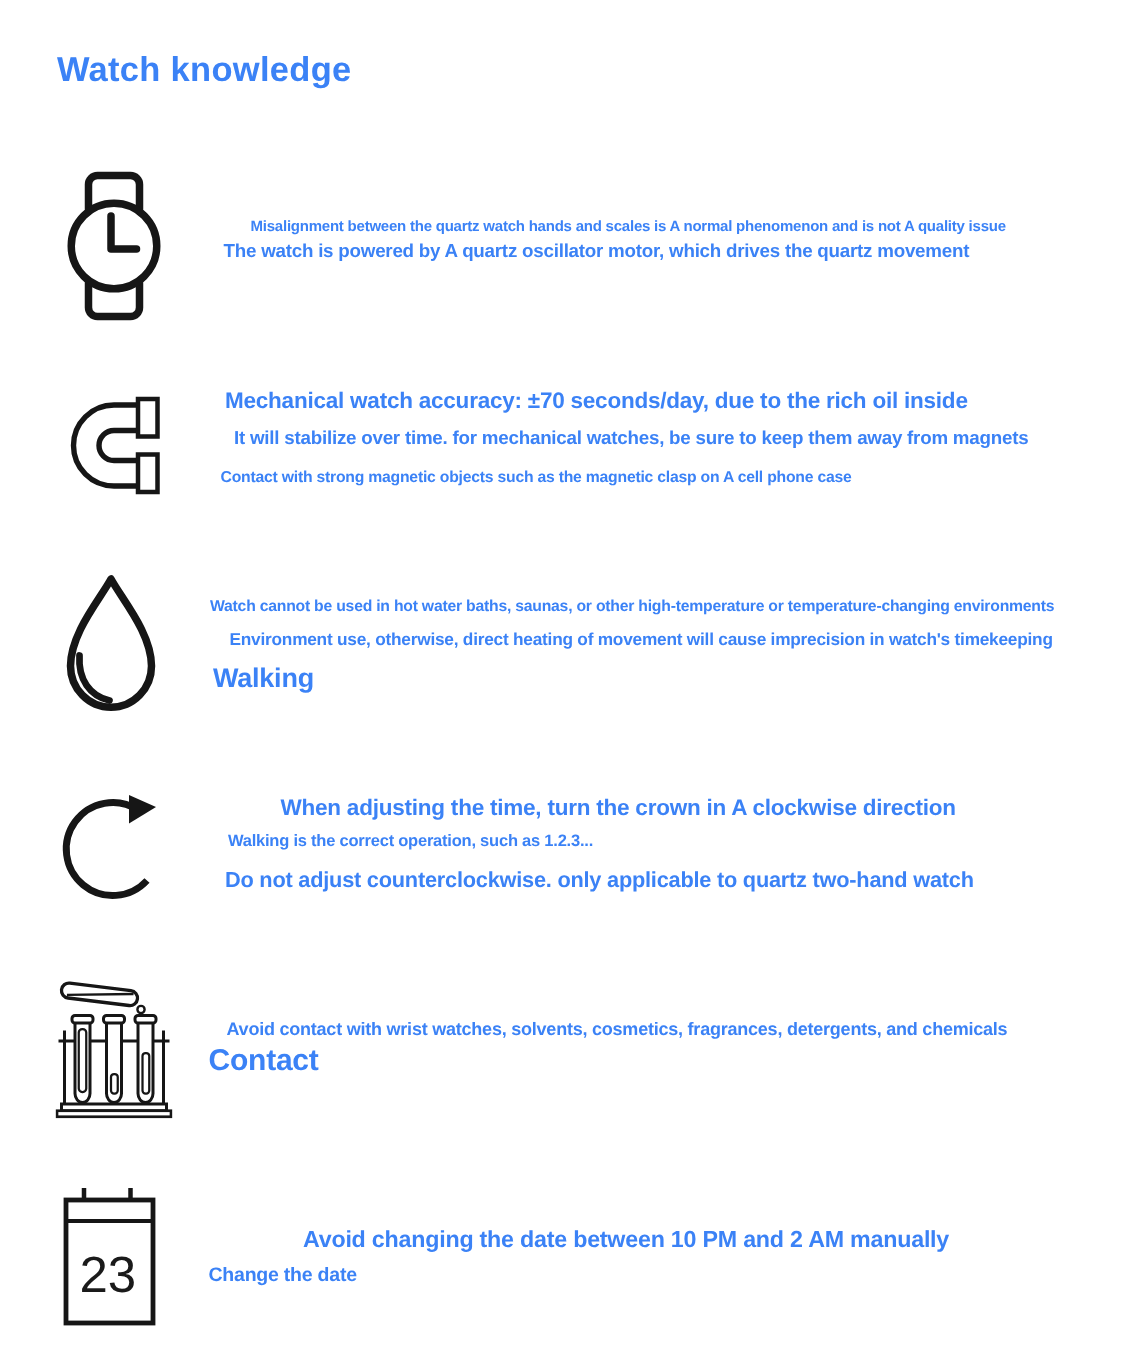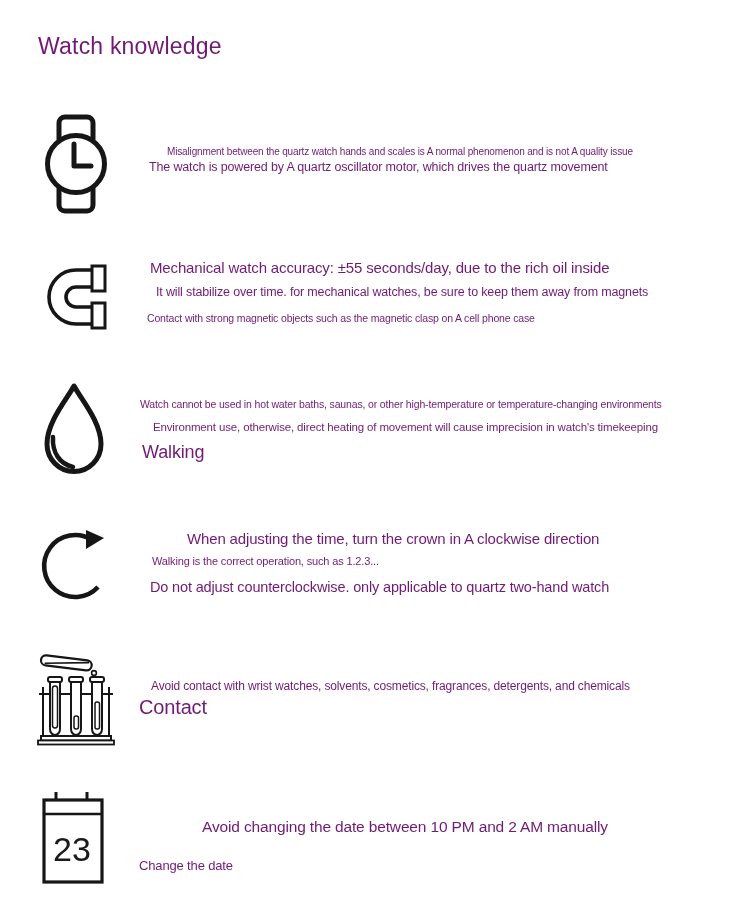--- a/index.html
+++ b/index.html
@@ -5,42 +5,42 @@
   html,body{margin:0;padding:0;background:#ffffff;}
   .page{
     position:relative;
     width:750px;height:909px;
     background:#ffffff;
     font-family:"Liberation Sans", sans-serif;
     overflow:hidden;
   }
   .ln{
     position:absolute;
-    font-weight:400;
-    color:#701a75;
+    font-weight:700;
+    color:#3b82f6;
     white-space:nowrap;
     letter-spacing:-0.15px;
     line-height:1.15;
   }
   .title{left:38px;top:33px;font-size:23px;letter-spacing:0.2px;}
   .s1-l1{left:167px;top:146px;font-size:10px;}
   .s1-l2{left:149px;top:160px;font-size:12.5px;}
   .s2-l1{left:150px;top:259px;font-size:15px;}
   .s2-l2{left:156px;top:285px;font-size:12.5px;}
   .s2-l3{left:147px;top:312px;font-size:10.5px;}
   .s3-l1{left:140px;top:398px;font-size:10.5px;}
   .s3-l2{left:153px;top:421px;font-size:11.5px;}
   .s3-l3{left:142px;top:442px;font-size:18px;}
   .s4-l1{left:187px;top:530px;font-size:15px;}
   .s4-l2{left:152px;top:555px;font-size:11px;}
   .s4-l3{left:150px;top:579px;font-size:14.5px;}
   .s5-l1{left:151px;top:680px;font-size:12px;}
   .s5-l2{left:139px;top:696px;font-size:20px;}
   .s6-l1{left:202px;top:818px;font-size:15.5px;}
-  .s6-l2{left:139px;top:843px;font-size:13px;margin-top:16px;}
+  .s6-l2{left:139px;top:843px;font-size:13px;}
   .icon{position:absolute;}
   .ic-watch{left:43px;top:114px;}
   .ic-magnet{left:42px;top:264px;}
   .ic-drop{left:40px;top:382px;}
   .ic-arrow{left:40px;top:522px;}
   .ic-tubes{left:37px;top:650px;}
   .ic-cal{left:42px;top:791px;}
   svg{display:block;}
 </style>
 </head>
@@ -61,21 +61,21 @@
   <div class="ln s1-l2">The watch is powered by A quartz oscillator motor, which drives the quartz movement</div>
   <div class="ln s1-l1">Misalignment between the quartz watch hands and scales is A normal phenomenon and is not A quality issue</div>
 
   <div class="icon ic-magnet">
     <svg width="68" height="66" viewBox="0 0 68 66">
       <path d="M54 6 L34 6 A27 27 0 1 0 34 60 L54 60 L54 43 L34 43 A10 10 0 0 1 34 23 L54 23 Z" fill="#fff" stroke="#161616" stroke-width="3.6"></path>
       <rect x="50" y="2" width="13" height="25" fill="#fff" stroke="#161616" stroke-width="3"></rect>
       <rect x="50" y="39" width="13" height="25" fill="#fff" stroke="#161616" stroke-width="3"></rect>
     </svg>
   </div>
-  <div class="ln s2-l1">Mechanical watch accuracy: ±55 seconds/day, due to the rich oil inside</div>
+  <div class="ln s2-l1">Mechanical watch accuracy: ±70 seconds/day, due to the rich oil inside</div>
   <div class="ln s2-l2">It will stabilize over time. for mechanical watches, be sure to keep them away from magnets</div>
   <div class="ln s2-l3">Contact with strong magnetic objects such as the magnetic clasp on A cell phone case</div>
 
   <div class="icon ic-drop">
     <svg width="68" height="97" viewBox="0 0 68 97">
       <path d="M34 4 C27 17 7 40 7 62 A27 27.5 0 0 0 61 62 C61 40 41 17 34 4 Z" fill="none" stroke="#161616" stroke-width="5" stroke-linejoin="round"></path>
       <path d="M13 55 C12 71 20 82 33 85" fill="none" stroke="#161616" stroke-width="4.5" stroke-linecap="round"></path>
     </svg>
   </div>
   <div class="ln s3-l1">Watch cannot be used in hot water baths, saunas, or other high-temperature or temperature-changing environments</div>

